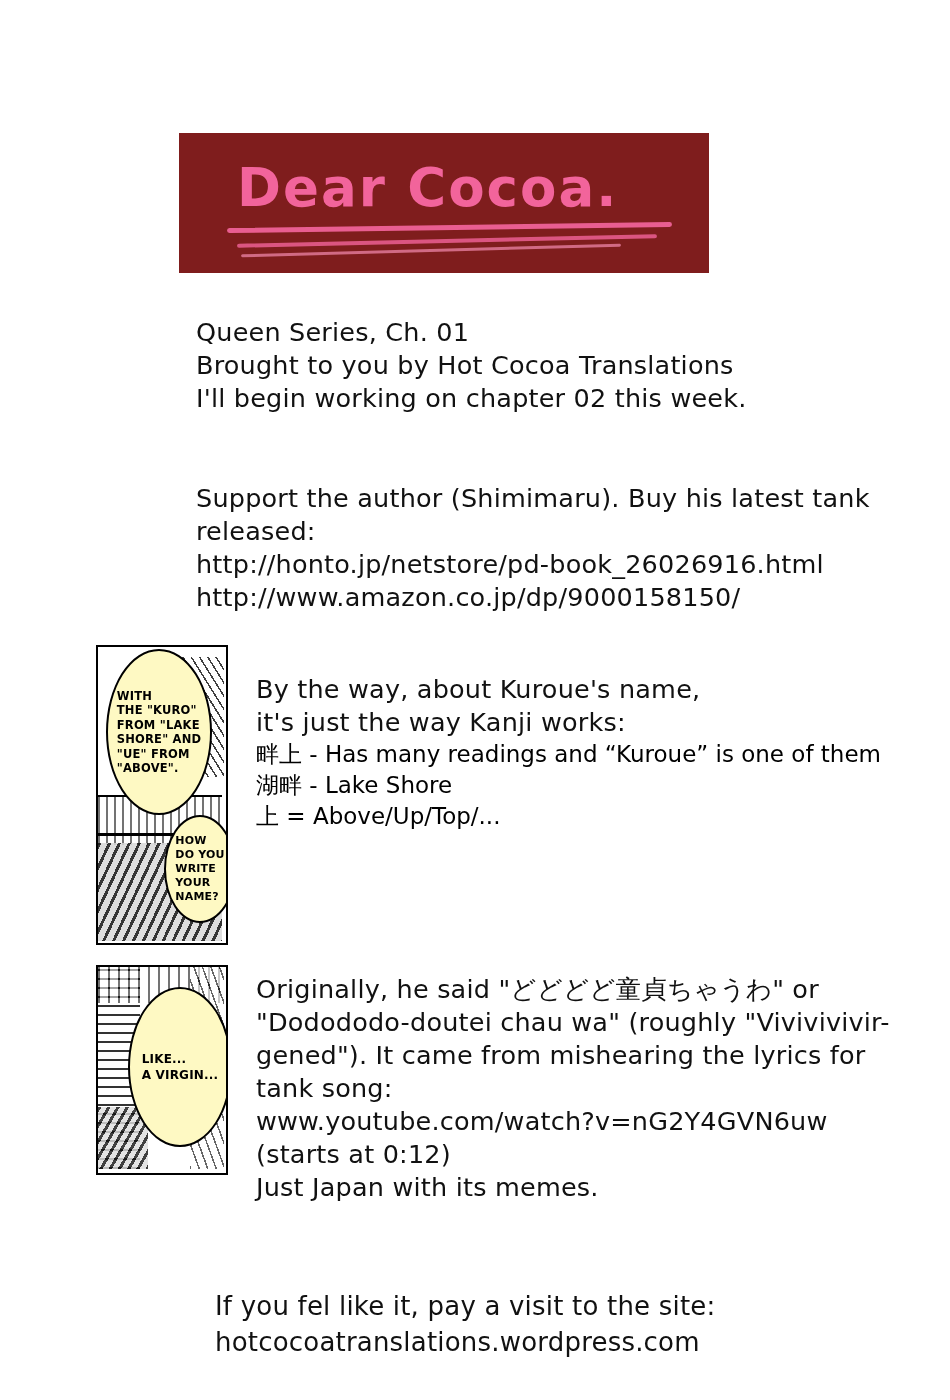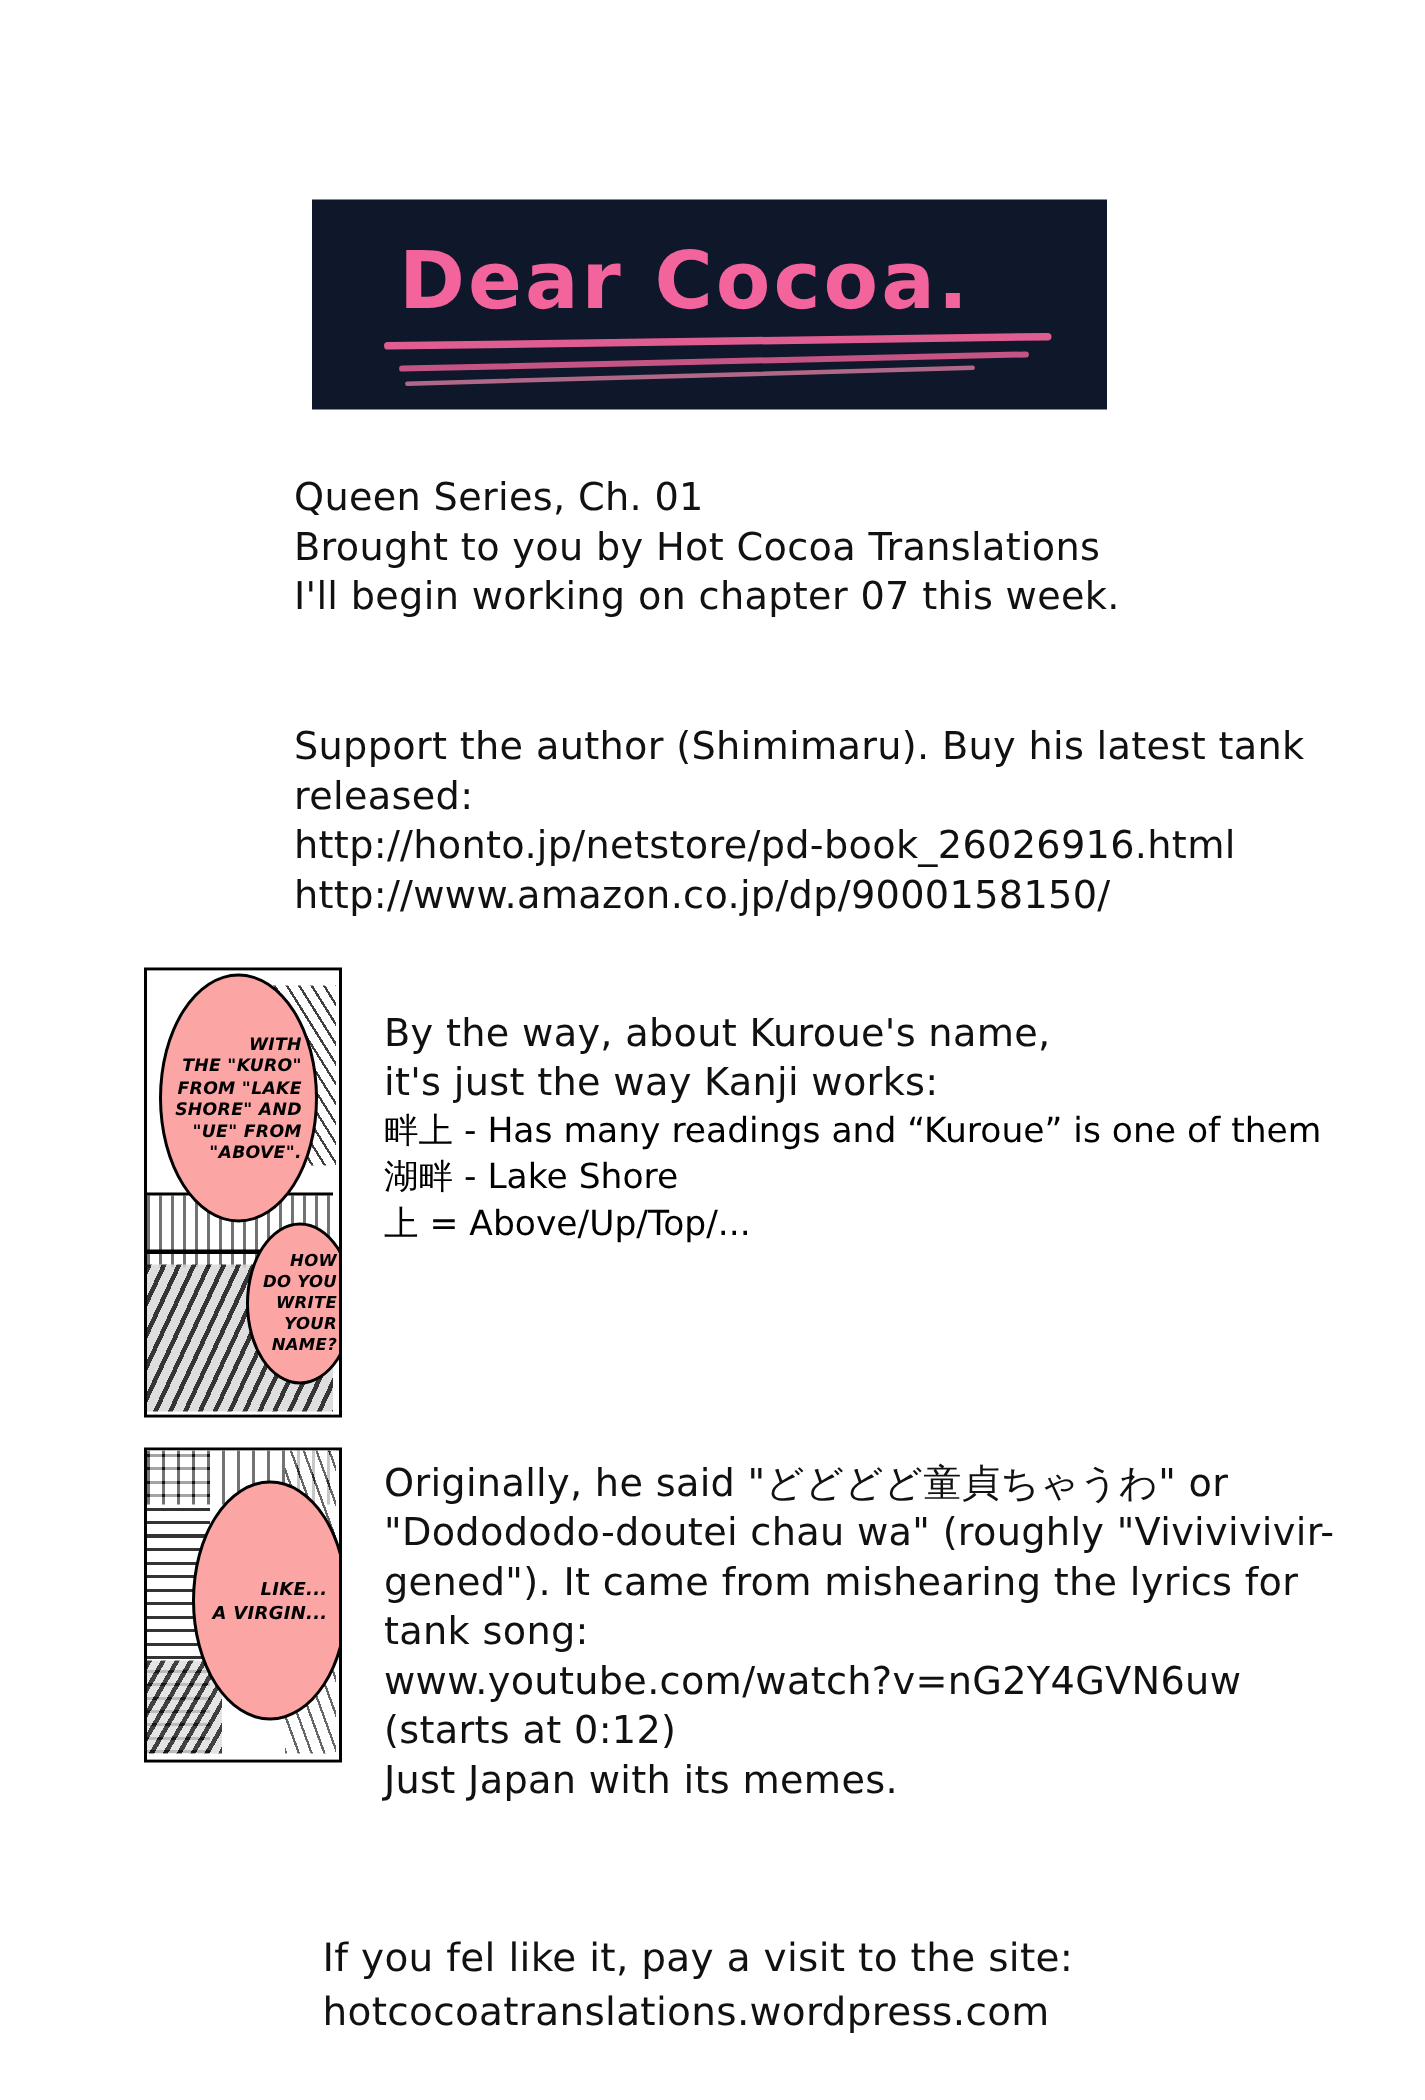--- a/index.html
+++ b/index.html
@@ -12,25 +12,25 @@
     background: #ffffff;
     font-family: "DejaVu Sans", sans-serif;
     color: #000000;
     position: relative;
     overflow: hidden;
   }
 
   
   .logo-box {
     position: absolute;
-    left: 208px;
+    left: 179px;
     top: 133px;
     width: 530px;
     height: 140px;
-    background: #0f172a;
+    background: #7f1d1d;
     overflow: hidden;
   }
   .logo-text {
     position: absolute;
     left: 58px;
     top: 24px;
     font-family: "DejaVu Sans", sans-serif;
     font-size: 53px;
     font-weight: bold;
     letter-spacing: 2px;
@@ -188,29 +188,28 @@
     left: 0; top: 186px; width: 124px; height: 3px; background: #000;
   }
   .p1-line-b {
     position: absolute;
     left: 0; top: 148px; width: 124px; height: 2px; background: #000;
   }
 
   
   .bubble {
     position: absolute;
-    background: #fca5a5;
+    background: #fef9c3;
     border: 2.5px solid #000;
     border-radius: 50% / 50%;
     display: flex;
     align-items: center;
     justify-content: center;
-    text-align: right;
+    text-align: left;
     box-sizing: border-box;
-    font-style: italic;
   }
   .bubble span {
     font-family: "DejaVu Sans", sans-serif;
     font-weight: bold;
     font-size: 11.5px;
     line-height: 14.5px;
     letter-spacing: .2px;
     color: #000;
     padding: 0 6px;
     white-space: pre-line;
@@ -283,21 +282,21 @@
   <div class="logo-text">Dear Cocoa.</div>
   <div class="logo-underline-1"></div>
   <div class="logo-underline-2"></div>
   <div class="logo-underline-3"></div>
   <div class="logo-scribble"></div>
 </div>
 
 <div class="credits hand">
   <div class="line">Queen Series, Ch. 01</div>
   <div class="line">Brought to you by Hot Cocoa Translations</div>
-  <div class="line">I'll begin working on chapter 07 this week.</div>
+  <div class="line">I'll begin working on chapter 02 this week.</div>
 </div>
 
 <div class="support hand">
   <div>Support the author (Shimimaru). Buy his latest tank</div>
   <div>released:</div>
   <div>http://honto.jp/netstore/pd-book_26026916.html</div>
   <div>http://www.amazon.co.jp/dp/9000158150/</div>
 </div>
 
 <div class="note-row-1">

